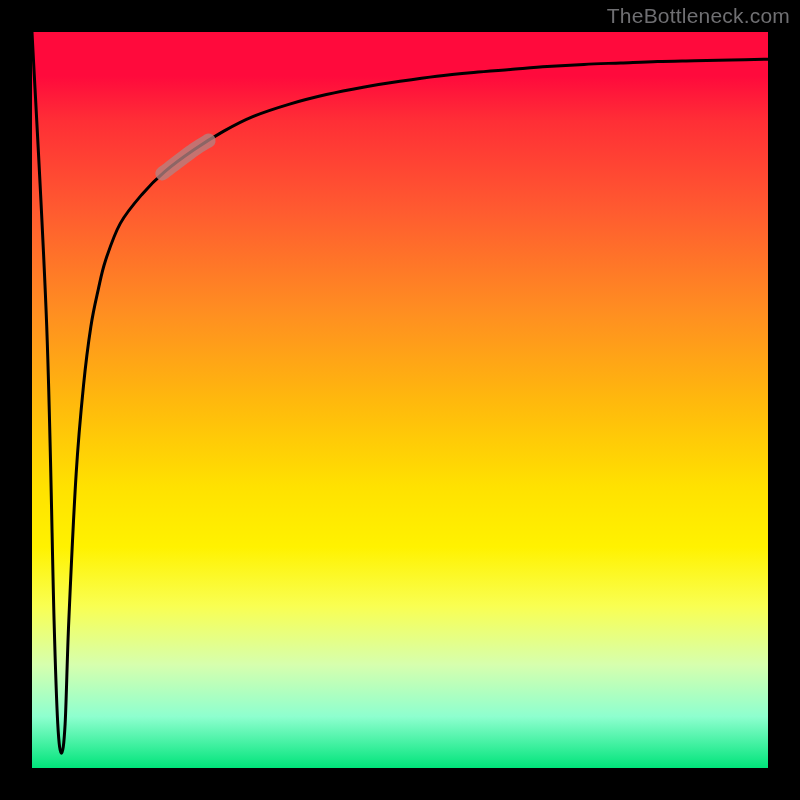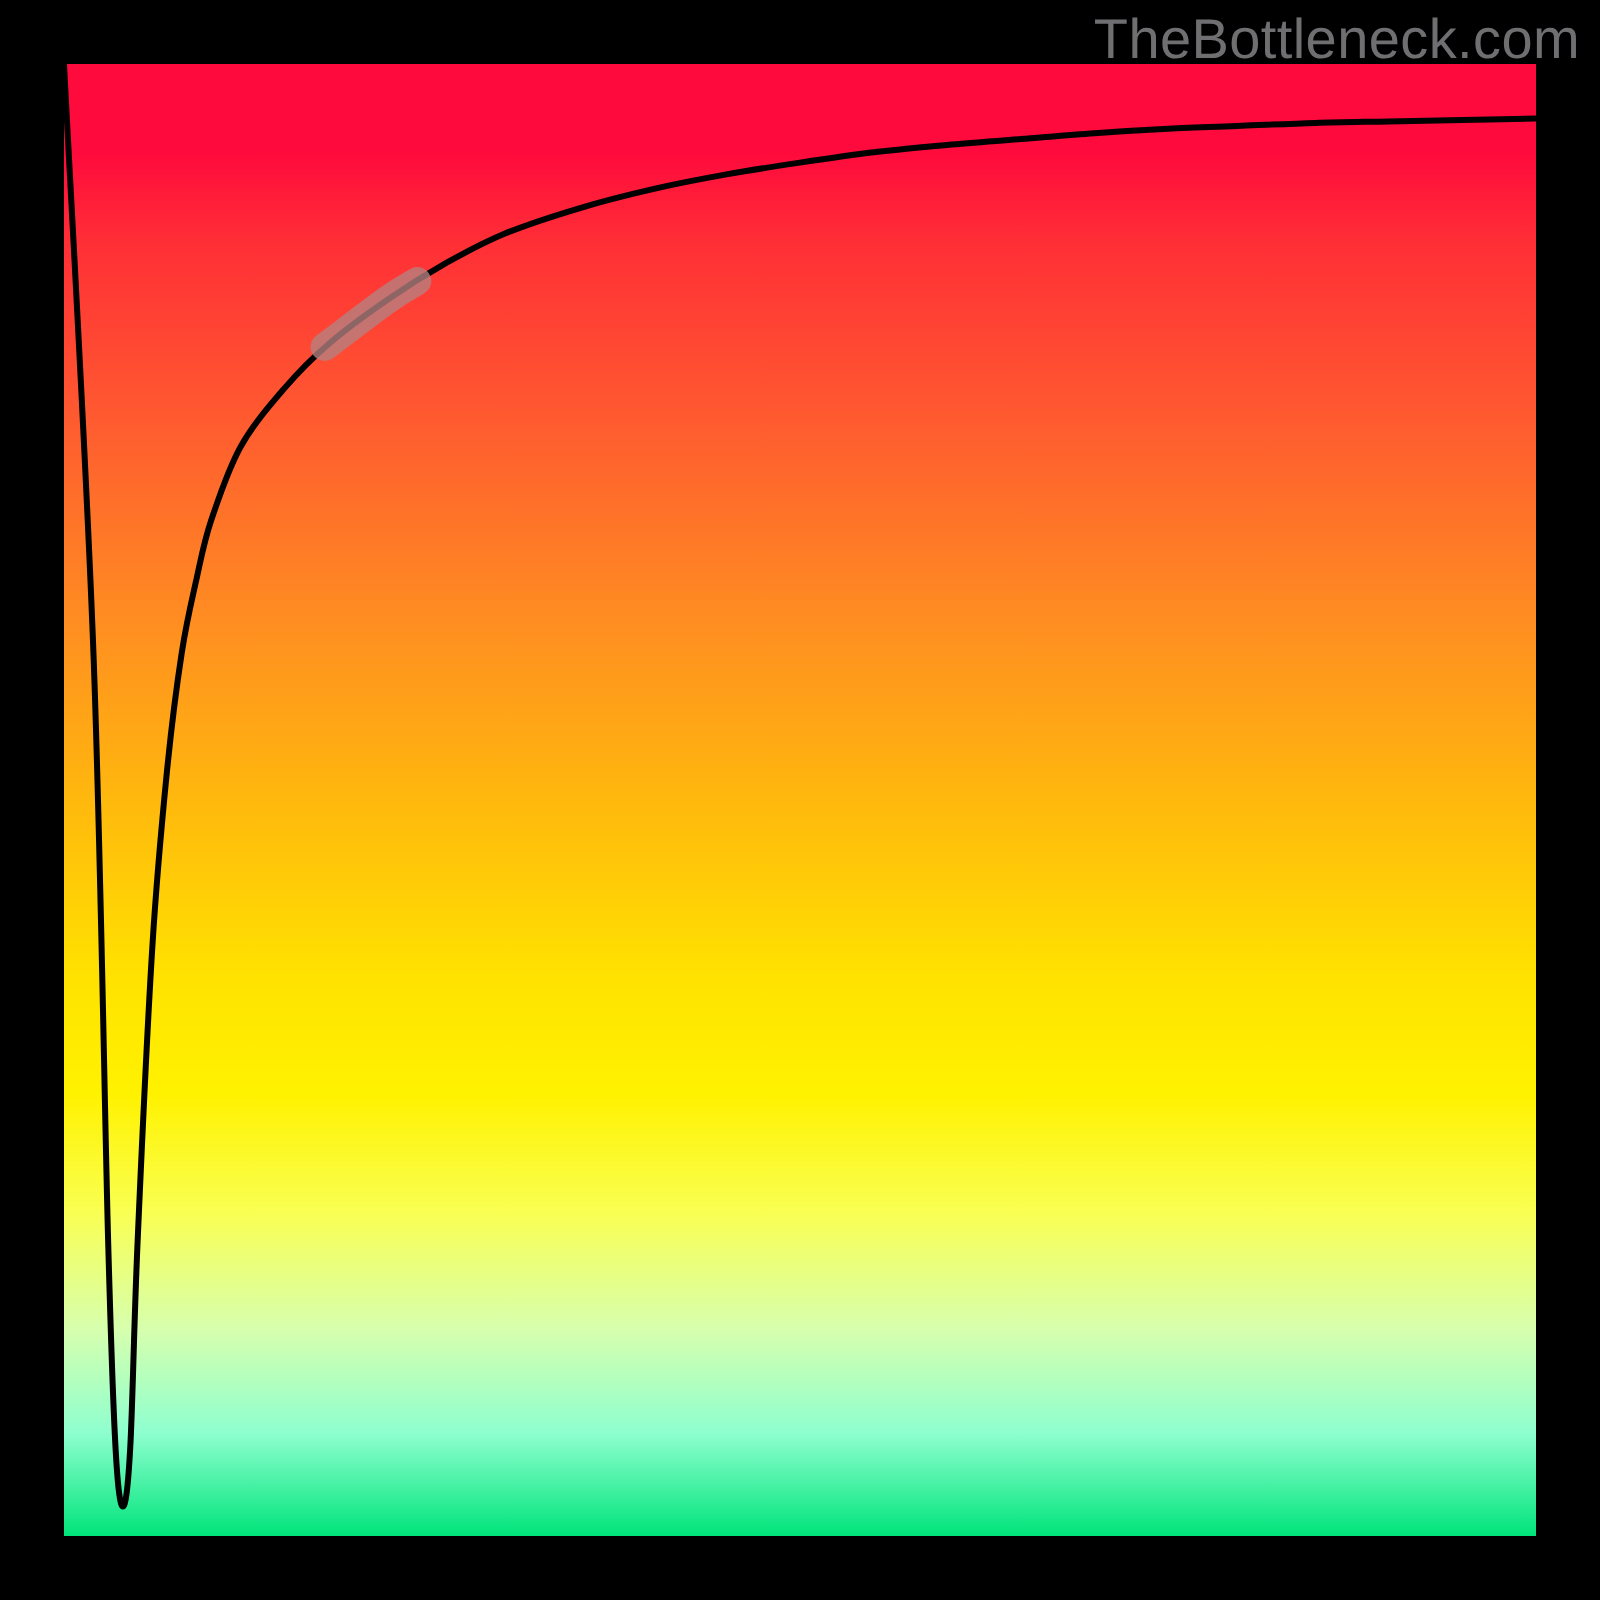--- a/index.html
+++ b/index.html
@@ -45,21 +45,21 @@
   }
   svg.curve {
     position: absolute;
     inset: 0;
   }
   .watermark {
     position: absolute;
     top: 4px;
     right: 10px;
     color: #6f6f72;
-    font-size: 28px;
+    font-size: 21px;
     letter-spacing: 0.2px;
     font-weight: 500;
     user-select: none;
   }
 </style>
 </head>
 <body>
 
 <div class="frame">
   <div class="watermark">TheBottleneck.com</div>

